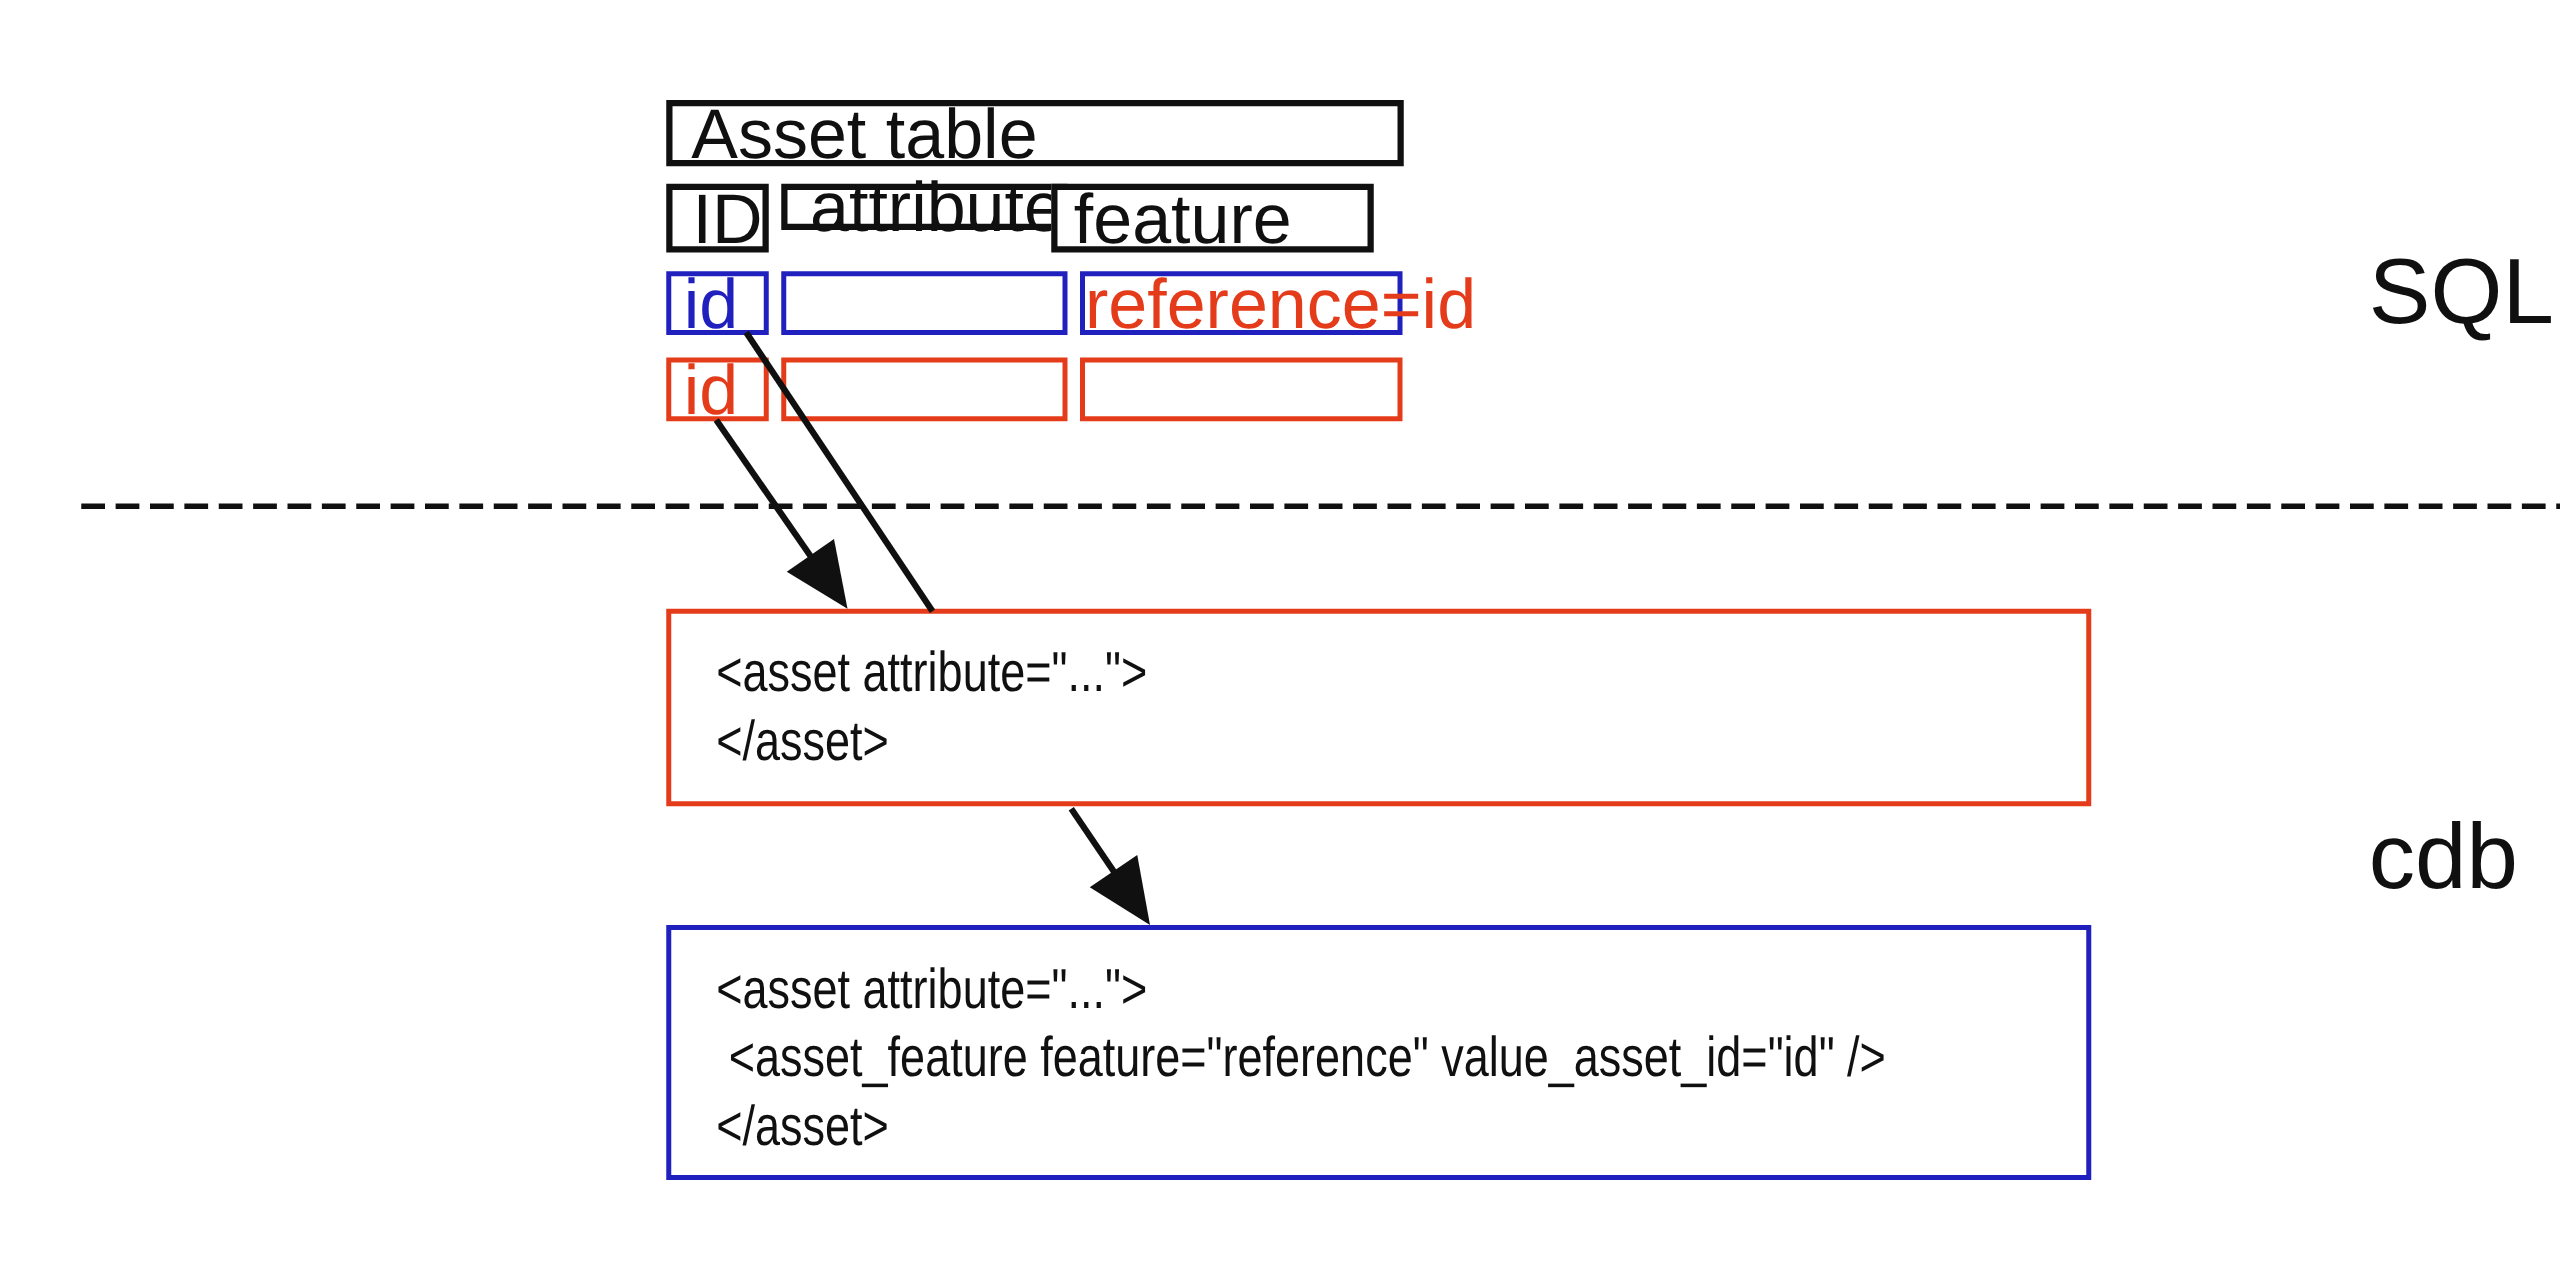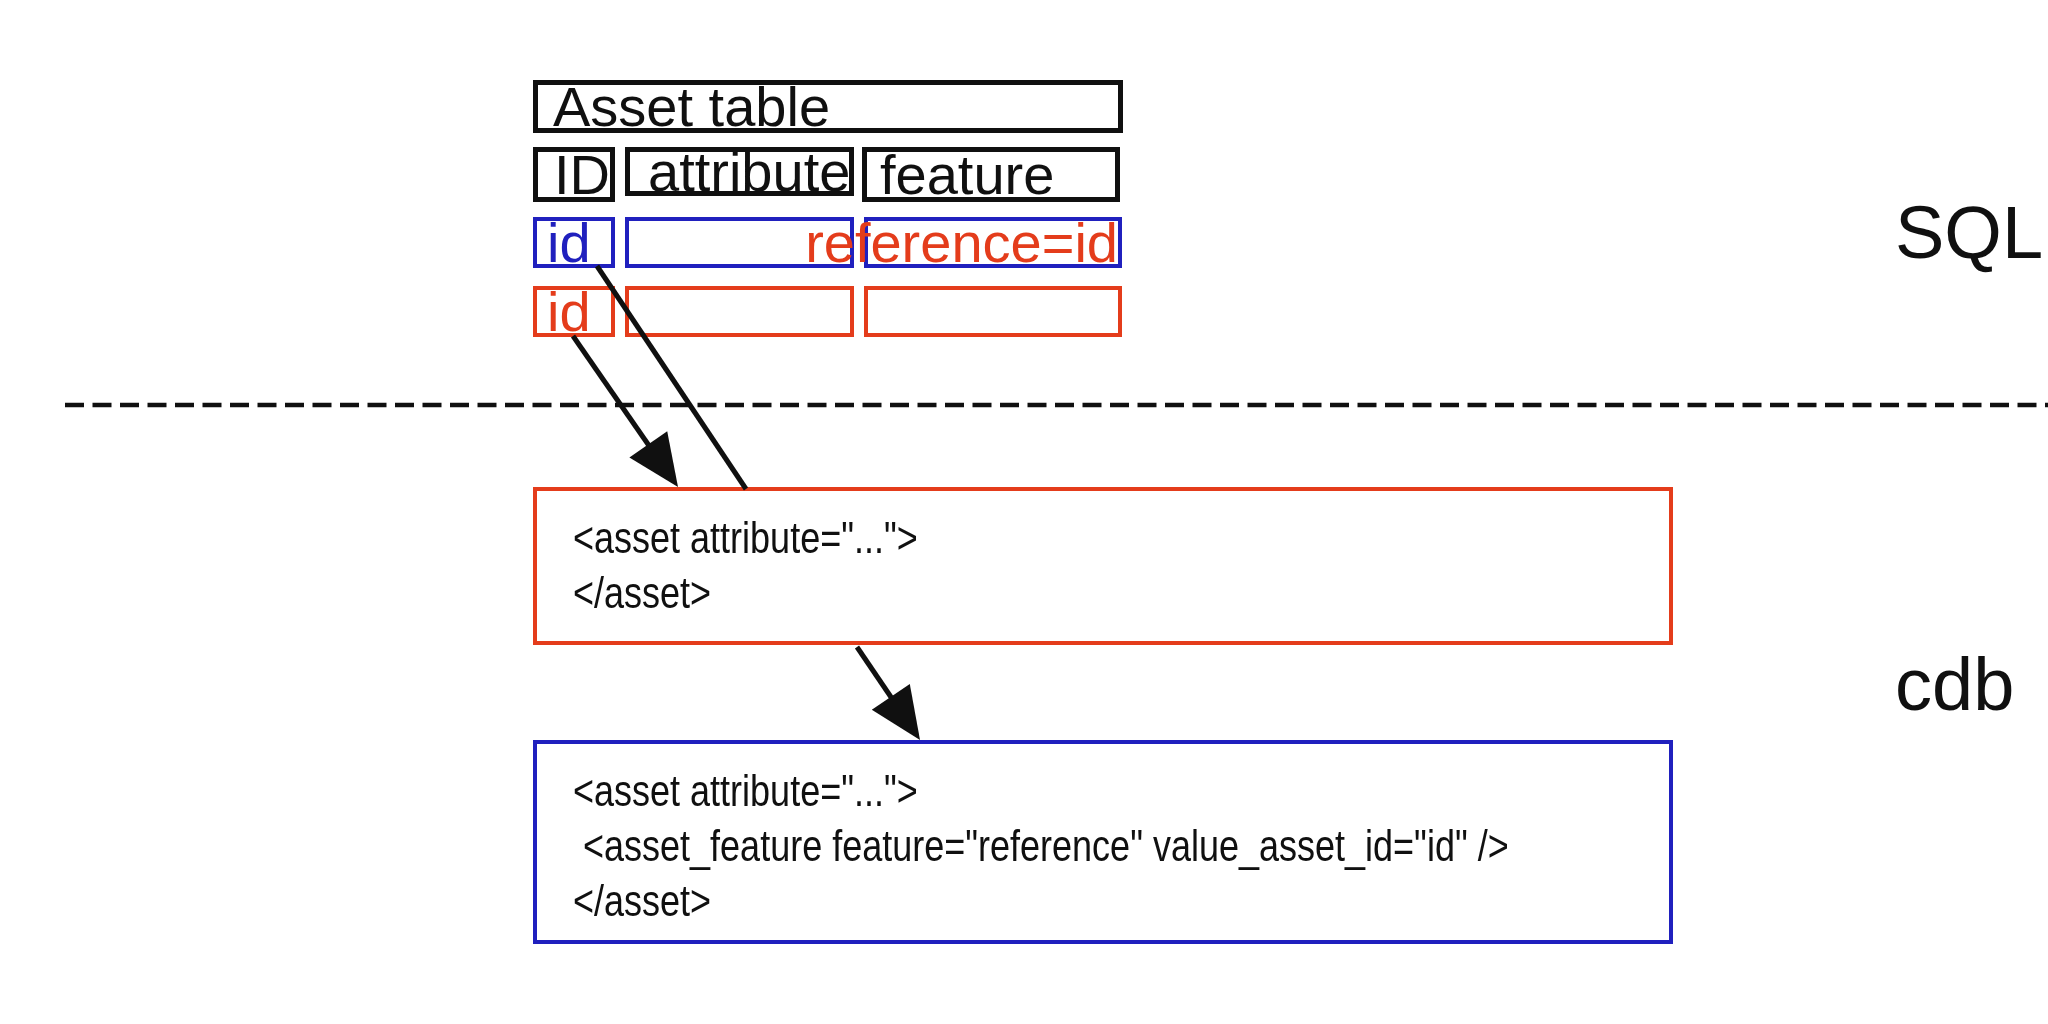--- a/index.html
+++ b/index.html
@@ -27,21 +27,21 @@
   .cell{
     position:absolute;box-sizing:border-box;background:#ffffff;
     display:flex;align-items:center;
     font-size:56px;line-height:1;white-space:nowrap;z-index:2;
   }
   .b-black{border:5px solid var(--ink);}
   .b-blue{border:4px solid var(--blue);}
   .b-red{border:4px solid var(--red);}
   .t-blue{color:var(--blue);}
   .t-red{color:var(--red);}
-  .center{justify-content:flex-end;}
+  .center{justify-content:flex-start;}
 
   .codebox{
     position:absolute;box-sizing:border-box;background:#ffffff;z-index:2;
     padding:19px 0 0 36px;
   }
   .code-line{
     height:55px;display:flex;align-items:center;
     font-size:45px;line-height:55px;white-space:pre;
     transform:scaleX(0.8);transform-origin:0 50%;
     color:var(--ink);
@@ -64,24 +64,24 @@
     <polygon class="head" points="920,740 871.8,709.8 909.8,684"></polygon>
   </svg>
 
   <div class="cell b-black" style="left:533px;top:80px;width:590px;height:53px;padding-left:15px;">
     <span>Asset table</span>
   </div>
 
   <div class="cell b-black" style="left:533px;top:147px;width:82px;height:55px;padding-left:16px;">
     <span>ID</span>
   </div>
-  <div class="cell b-black" style="left:625px;top:147px;width:229px;height:49px;padding-left:18px;">
+  <div class="cell b-black" style="left:625px;top:147px;width:229px;height:37px;padding-left:18px;">
     <span>attribute</span>
   </div>
-  <div class="cell b-black" style="left:862px;top:147px;width:258px;height:55px;padding-left:13px;">
+  <div class="cell b-black" style="left:841px;top:147px;width:258px;height:55px;padding-left:13px;">
     <span>feature</span>
   </div>
 
   <div class="cell b-blue t-blue" style="left:533px;top:217px;width:82px;height:51px;padding-left:10px;">
     <span>id</span>
   </div>
   <div class="cell b-blue" style="left:625px;top:217px;width:229px;height:51px;">
     <span></span>
   </div>
   <div class="cell b-blue t-red center" style="left:864px;top:217px;width:258px;height:51px;">

